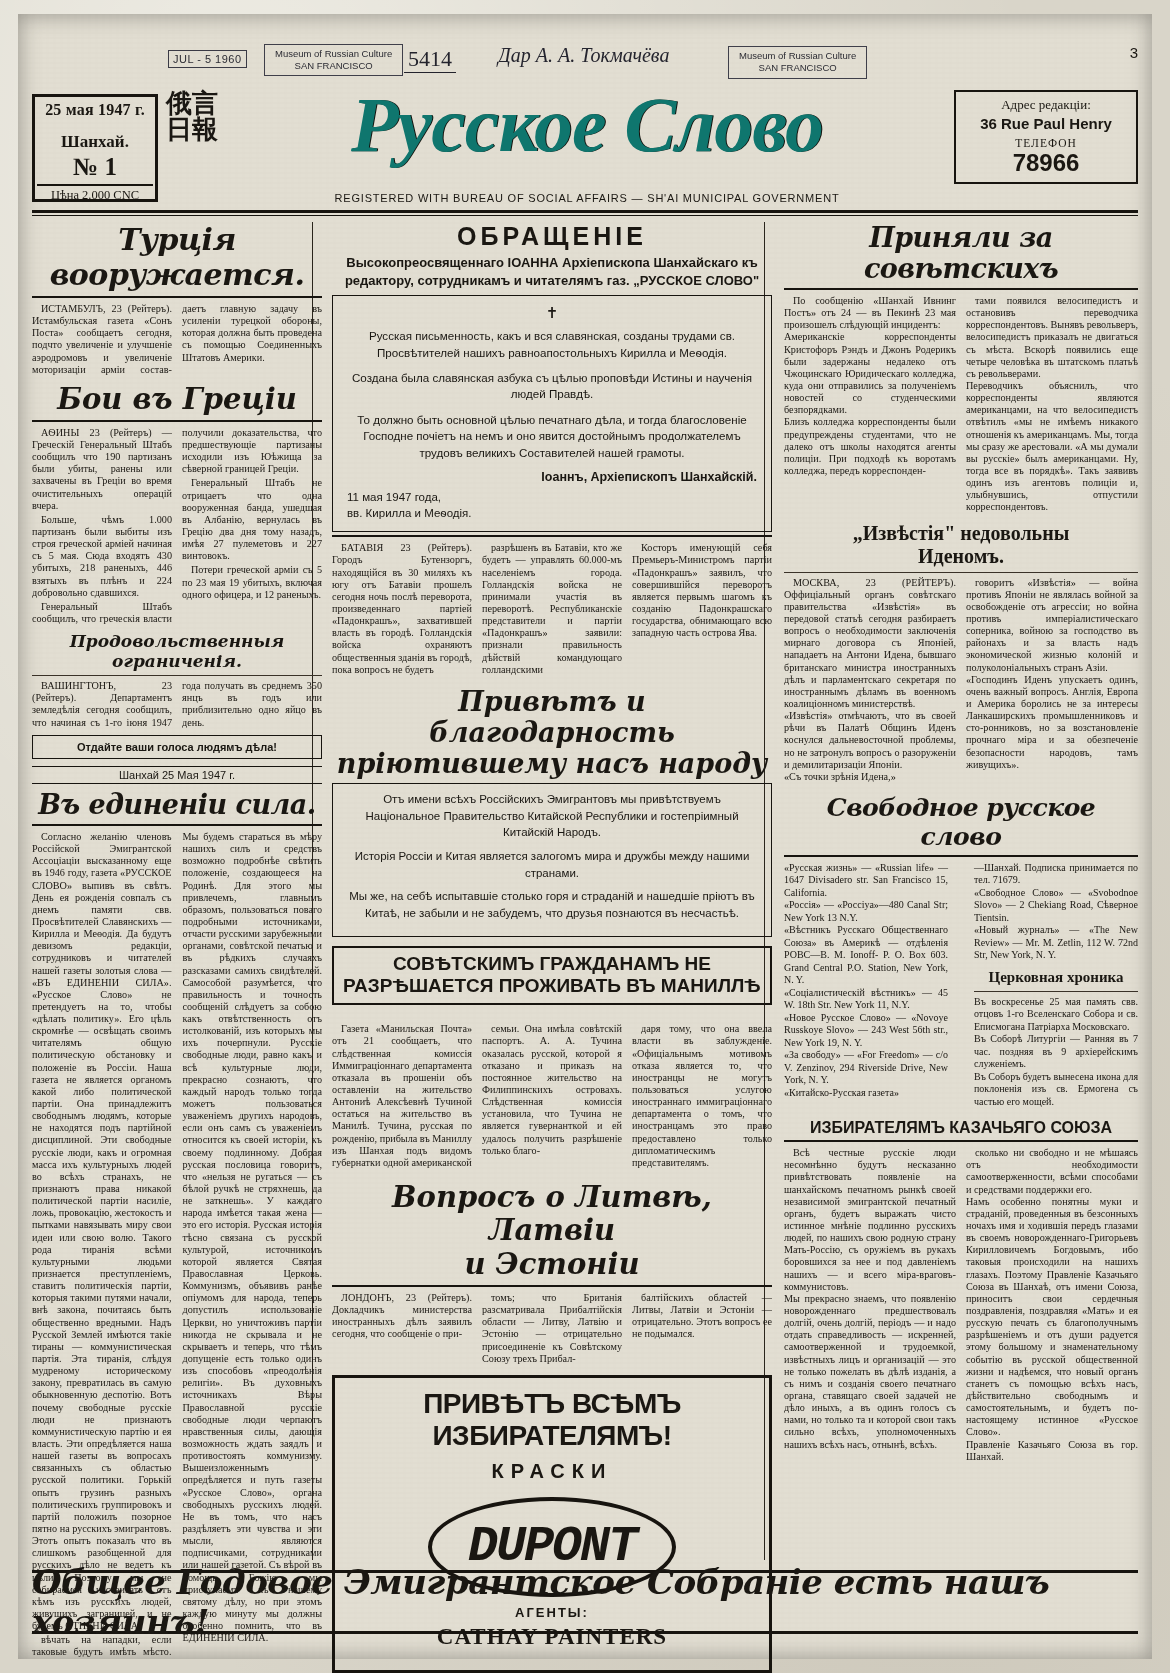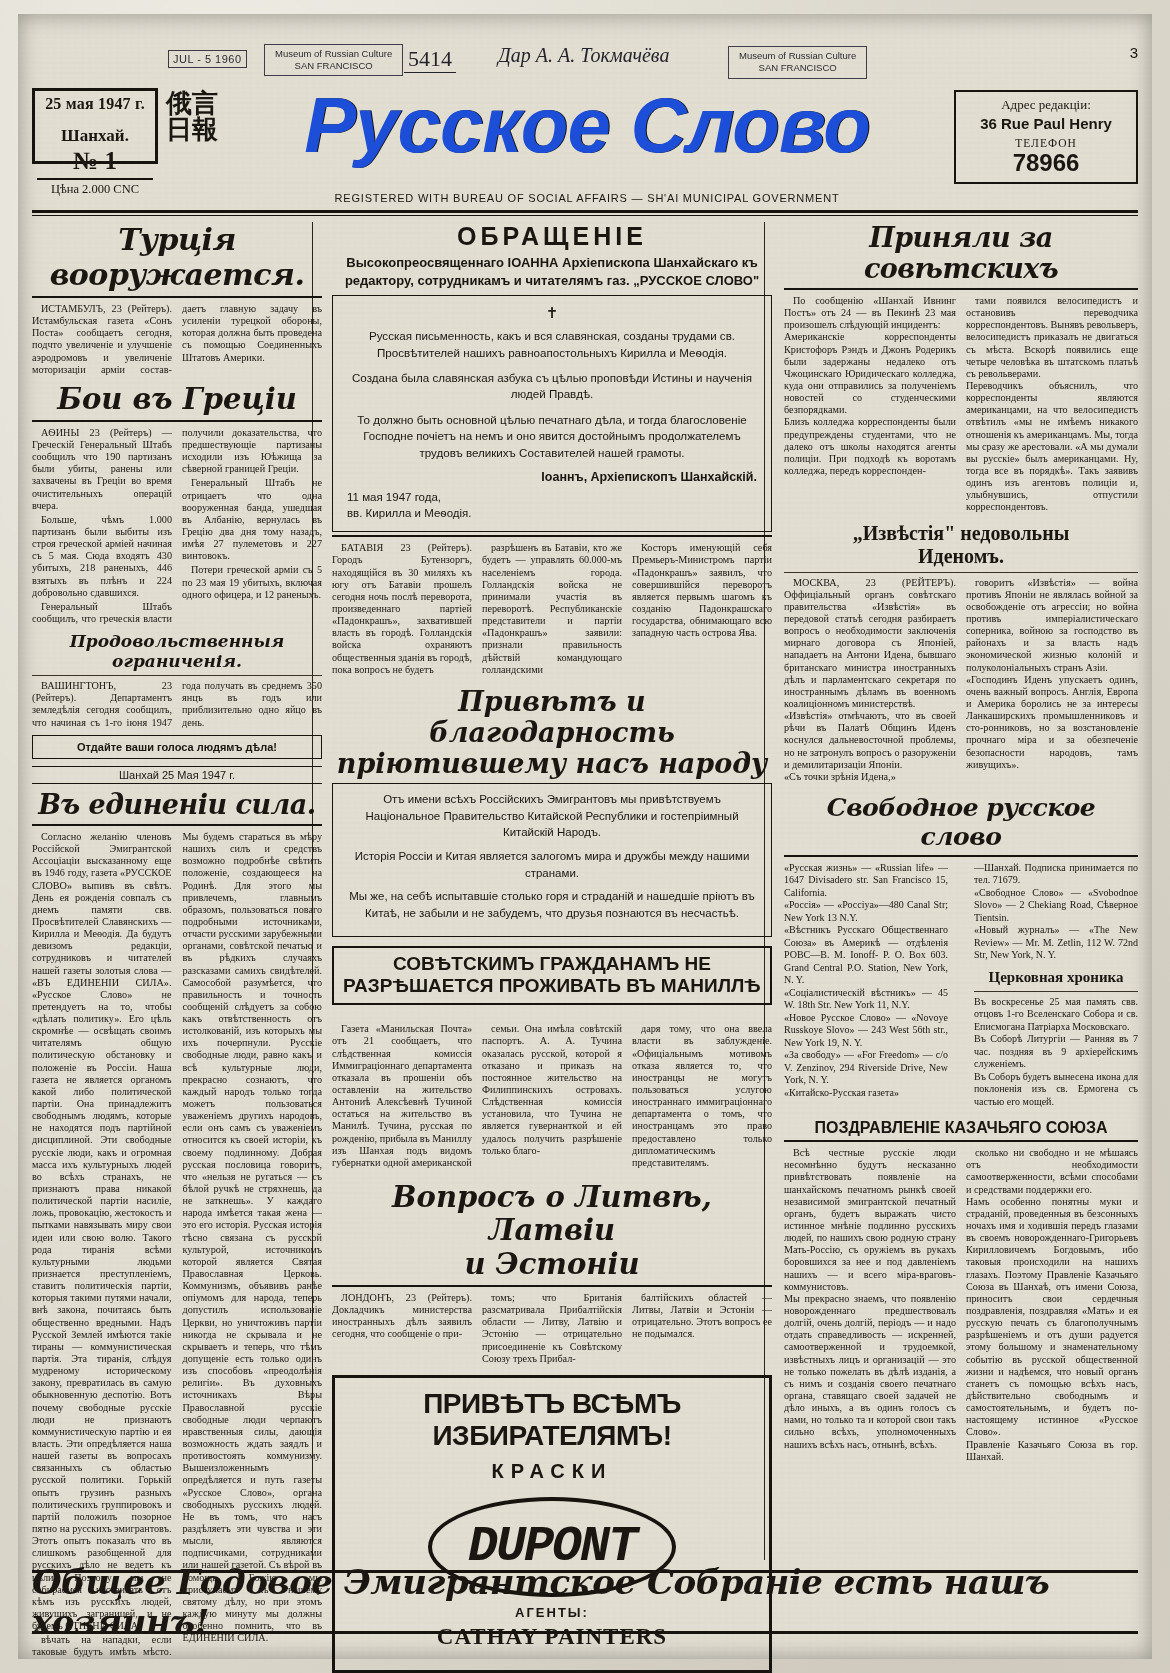--- a/index.html
+++ b/index.html
@@ -22,29 +22,29 @@
   .stamp-box{border:1.5px solid #3a3a45;padding:2px 4px;font-size:11px;letter-spacing:.5px;}
   .stamp-date{left:0;top:6px;}
   .stamp-museum{left:96px;top:0px;text-align:center;line-height:1.25;font-size:9.5px;border:1px solid #3f3f4a;padding:3px 10px;}
   .stamp-num{left:236px;top:2px;font-family:"Liberation Serif",serif;font-size:22px;color:#23232c;border-bottom:1px solid #23232c;padding:0 4px;}
   .stamp-hand{left:330px;top:0px;font-size:20px;font-style:italic;color:#24242e;font-family:"Liberation Serif",serif;}
   .stamp-museum2{left:560px;top:2px;text-align:center;line-height:1.3;font-size:9.5px;border:1px solid #3f3f4a;padding:3px 10px;}
   .page-no{position:absolute;right:14px;top:30px;font-size:15px;font-family:"Liberation Sans",sans-serif;}
 
   
   .masthead{position:absolute;left:14px;top:74px;width:1106px;height:116px;}
-  .mh-left{position:absolute;left:0;top:0;width:126px;text-align:center;border:3px solid #17140f;padding:3px 2px;box-sizing:border-box;height:76px;}
+  .mh-left{position:absolute;left:0;top:6px;width:126px;text-align:center;border:3px solid #17140f;padding:3px 2px;box-sizing:border-box;height:108px;}
   .mh-left .l1{font-weight:bold;font-size:16px;letter-spacing:.2px;margin-top:1px;}
   .mh-left .l2{font-weight:bold;font-size:17px;margin-top:13px;}
   .mh-left .l3{font-weight:bold;font-size:25px;margin-top:1px;}
   .mh-left .l4{font-size:12.5px;margin-top:3px;border-top:2px solid #17140f;padding-top:2px;}
   .mh-cjk{position:absolute;left:134px;top:2px;width:52px;text-align:center;font-size:26px;line-height:1.0;letter-spacing:0;font-family:"DejaVu Sans",sans-serif;font-weight:bold;}
   .mh-title{position:absolute;left:190px;top:-8px;width:730px;text-align:center;
-     font-family:Liberation Sans, sans-serif;font-weight:bold;font-size:78px;letter-spacing:-1px;
-     font-style:italic;color:#1d4ed8;text-shadow:1px 0 0 #14110c;}
+     font-family:Liberation Serif, serif;font-weight:bold;font-size:78px;letter-spacing:-1px;
+     font-style:italic;color:#0f766e;text-shadow:1px 0 0 #14110c;}
   .mh-right{position:absolute;right:0;top:2px;width:184px;text-align:center;border:2px solid #17140f;padding:5px 4px;box-sizing:border-box;}
   .mh-right .r1{font-size:13px;}
   .mh-right .r2{font-size:15px;font-weight:bold;font-family:"Liberation Sans",sans-serif;margin-top:2px;}
   .mh-right .r3{font-size:11.5px;margin-top:5px;letter-spacing:1px;}
   .mh-right .r4{font-size:24px;font-weight:bold;font-family:"Liberation Sans",sans-serif;}
   .registered{position:absolute;left:190px;top:104px;width:730px;text-align:center;font-size:11px;font-family:"Liberation Sans",sans-serif;letter-spacing:.8px;}
 
   .rule{position:absolute;background:#17140f;}
   .rule-top{left:14px;top:196px;width:1106px;height:3px;}
   .rule-top2{left:14px;top:201px;width:1106px;height:1px;}
@@ -277,21 +277,21 @@
 «Свободное Слово» — «Svobodnoe Slovo» — 2 Chekiang Road, Сѣверное Tientsin.
 «Новый журналъ» — «The New Review» — Mr. M. Zetlin, 112 W. 72nd Str, New York, N. Y.</p>
             <h3 class="hd3" style="font-size:15px;font-family:'Liberation Serif',serif;font-weight:bold">Церковная хроника</h3>
             <div class="hline-thin"></div>
             <p style="white-space:pre-line">Въ воскресенье 25 мая память свв. отцовъ 1-го Вселенскаго Собора и св. Еписмогана Патріарха Московскаго.
 Въ Соборѣ Литургіи — Ранняя въ 7 час. поздняя въ 9 архіерейскимъ служеніемъ.
 Въ Соборъ будетъ вынесена икона для поклоненія изъ св. Ермогена съ частью его мощей.</p>
           </div>
         </div>
 
-        <h3 class="hd3" style="font-size:16px;margin-top:8px">ПОЗДРАВЛЕНІЕ КАЗАЧЬЯГО СОЮЗА</h3>
+        <h3 class="hd3" style="font-size:16px;margin-top:8px">ИЗБИРАТЕЛЯМЪ КАЗАЧЬЯГО СОЮЗА</h3>
         <div class="hline"></div>
         <div class="txt" style="display:flex;gap:10px">
           <p style="flex:1;white-space:pre-line">Всѣ честные русскіе люди несомнѣнно будутъ несказанно привѣтствовать появленіе на шанхайскомъ печатномъ рынкѣ своей независимой эмигрантской печатный органъ, будетъ выражать чисто истинное мнѣніе подлинно русскихъ людей, по нашихъ свою родную страну Мать-Россію, съ оружіемъ въ рукахъ боровшихся за нее и под давленіемъ нашихъ — и всего міра-враговъ-коммунистовъ.
 Мы прекрасно знаемъ, что появленію новорожденнаго предшествовалъ долгій, очень долгій, періодъ — и надо отдать справедливость — искренней, самоотверженной и трудоемкой, извѣстныхъ лицъ и организацій — это не только пожелать въ дѣлѣ изданія, а съ нимъ и созданія своего печатнаго органа, ставящаго своей задачей не дѣло иныхъ, а въ одинъ голосъ съ нами, но только та и которой свои такъ сильно всѣхъ, уполномоченныхъ нашихъ всѣхъ насъ, отнынѣ, всѣхъ.</p>
           <p style="flex:1;white-space:pre-line">сколько ни свободно и не мѣшаясь отъ необходимости самоотверженности, всѣми способами и средствами поддержки его.
 Намъ особенно понятны муки и страданій, проведенныя въ безсонныхъ ночахъ имя и ходившія передъ глазами въ своемъ новорожденнаго-Григорьевъ Кирилловичемъ Богдовымъ, ибо таковыя происходили на нашихъ глазахъ. Поэтому Правленіе Казачьяго Союза въ Шанхаѣ, отъ имени Союза, приноситъ свои сердечныя поздравленія, поздравляя «Мать» и ея русскую печать съ благополучнымъ разрѣшеніемъ и отъ души радуется этому большому и знаменательному событію въ русской общественной жизни и надѣемся, что новый органъ станетъ съ помощью всѣхъ насъ, дѣйствительно свободнымъ и самостоятельнымъ, и будетъ по-настоящему истинное «Русское Слово».
 Правленіе Казачьяго Союза въ гор. Шанхай.</p>
         </div>
       </div>
     </div>

